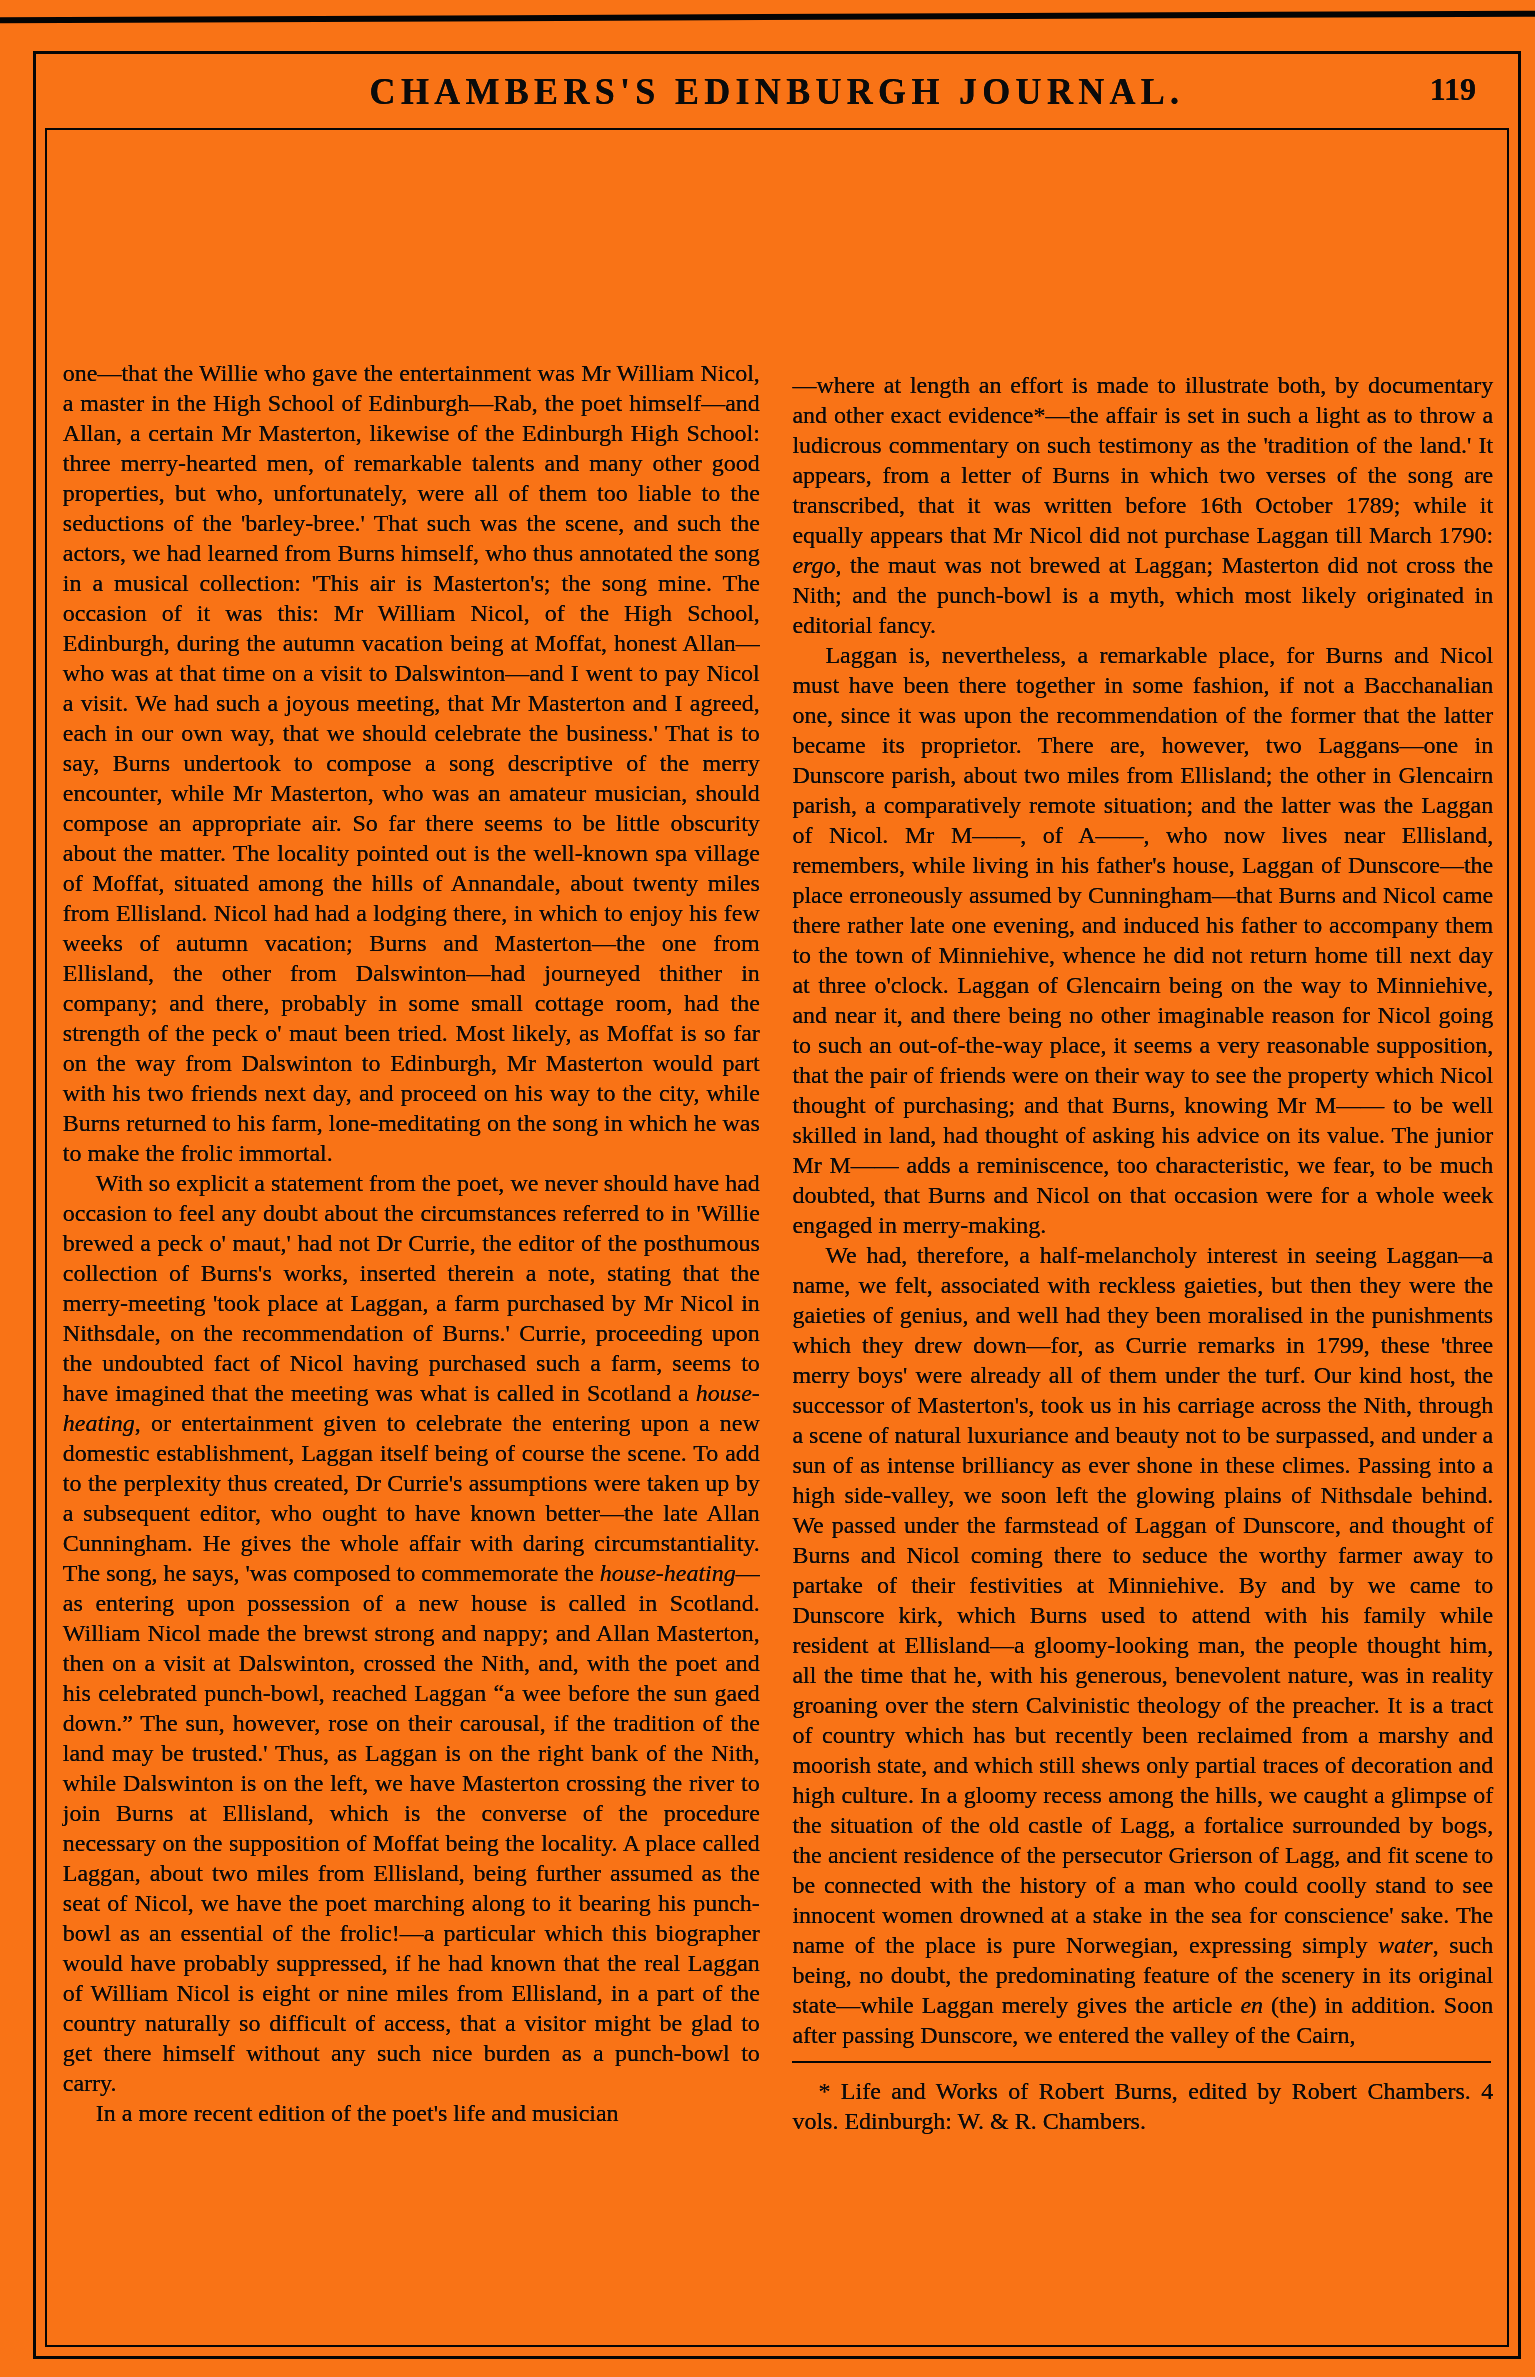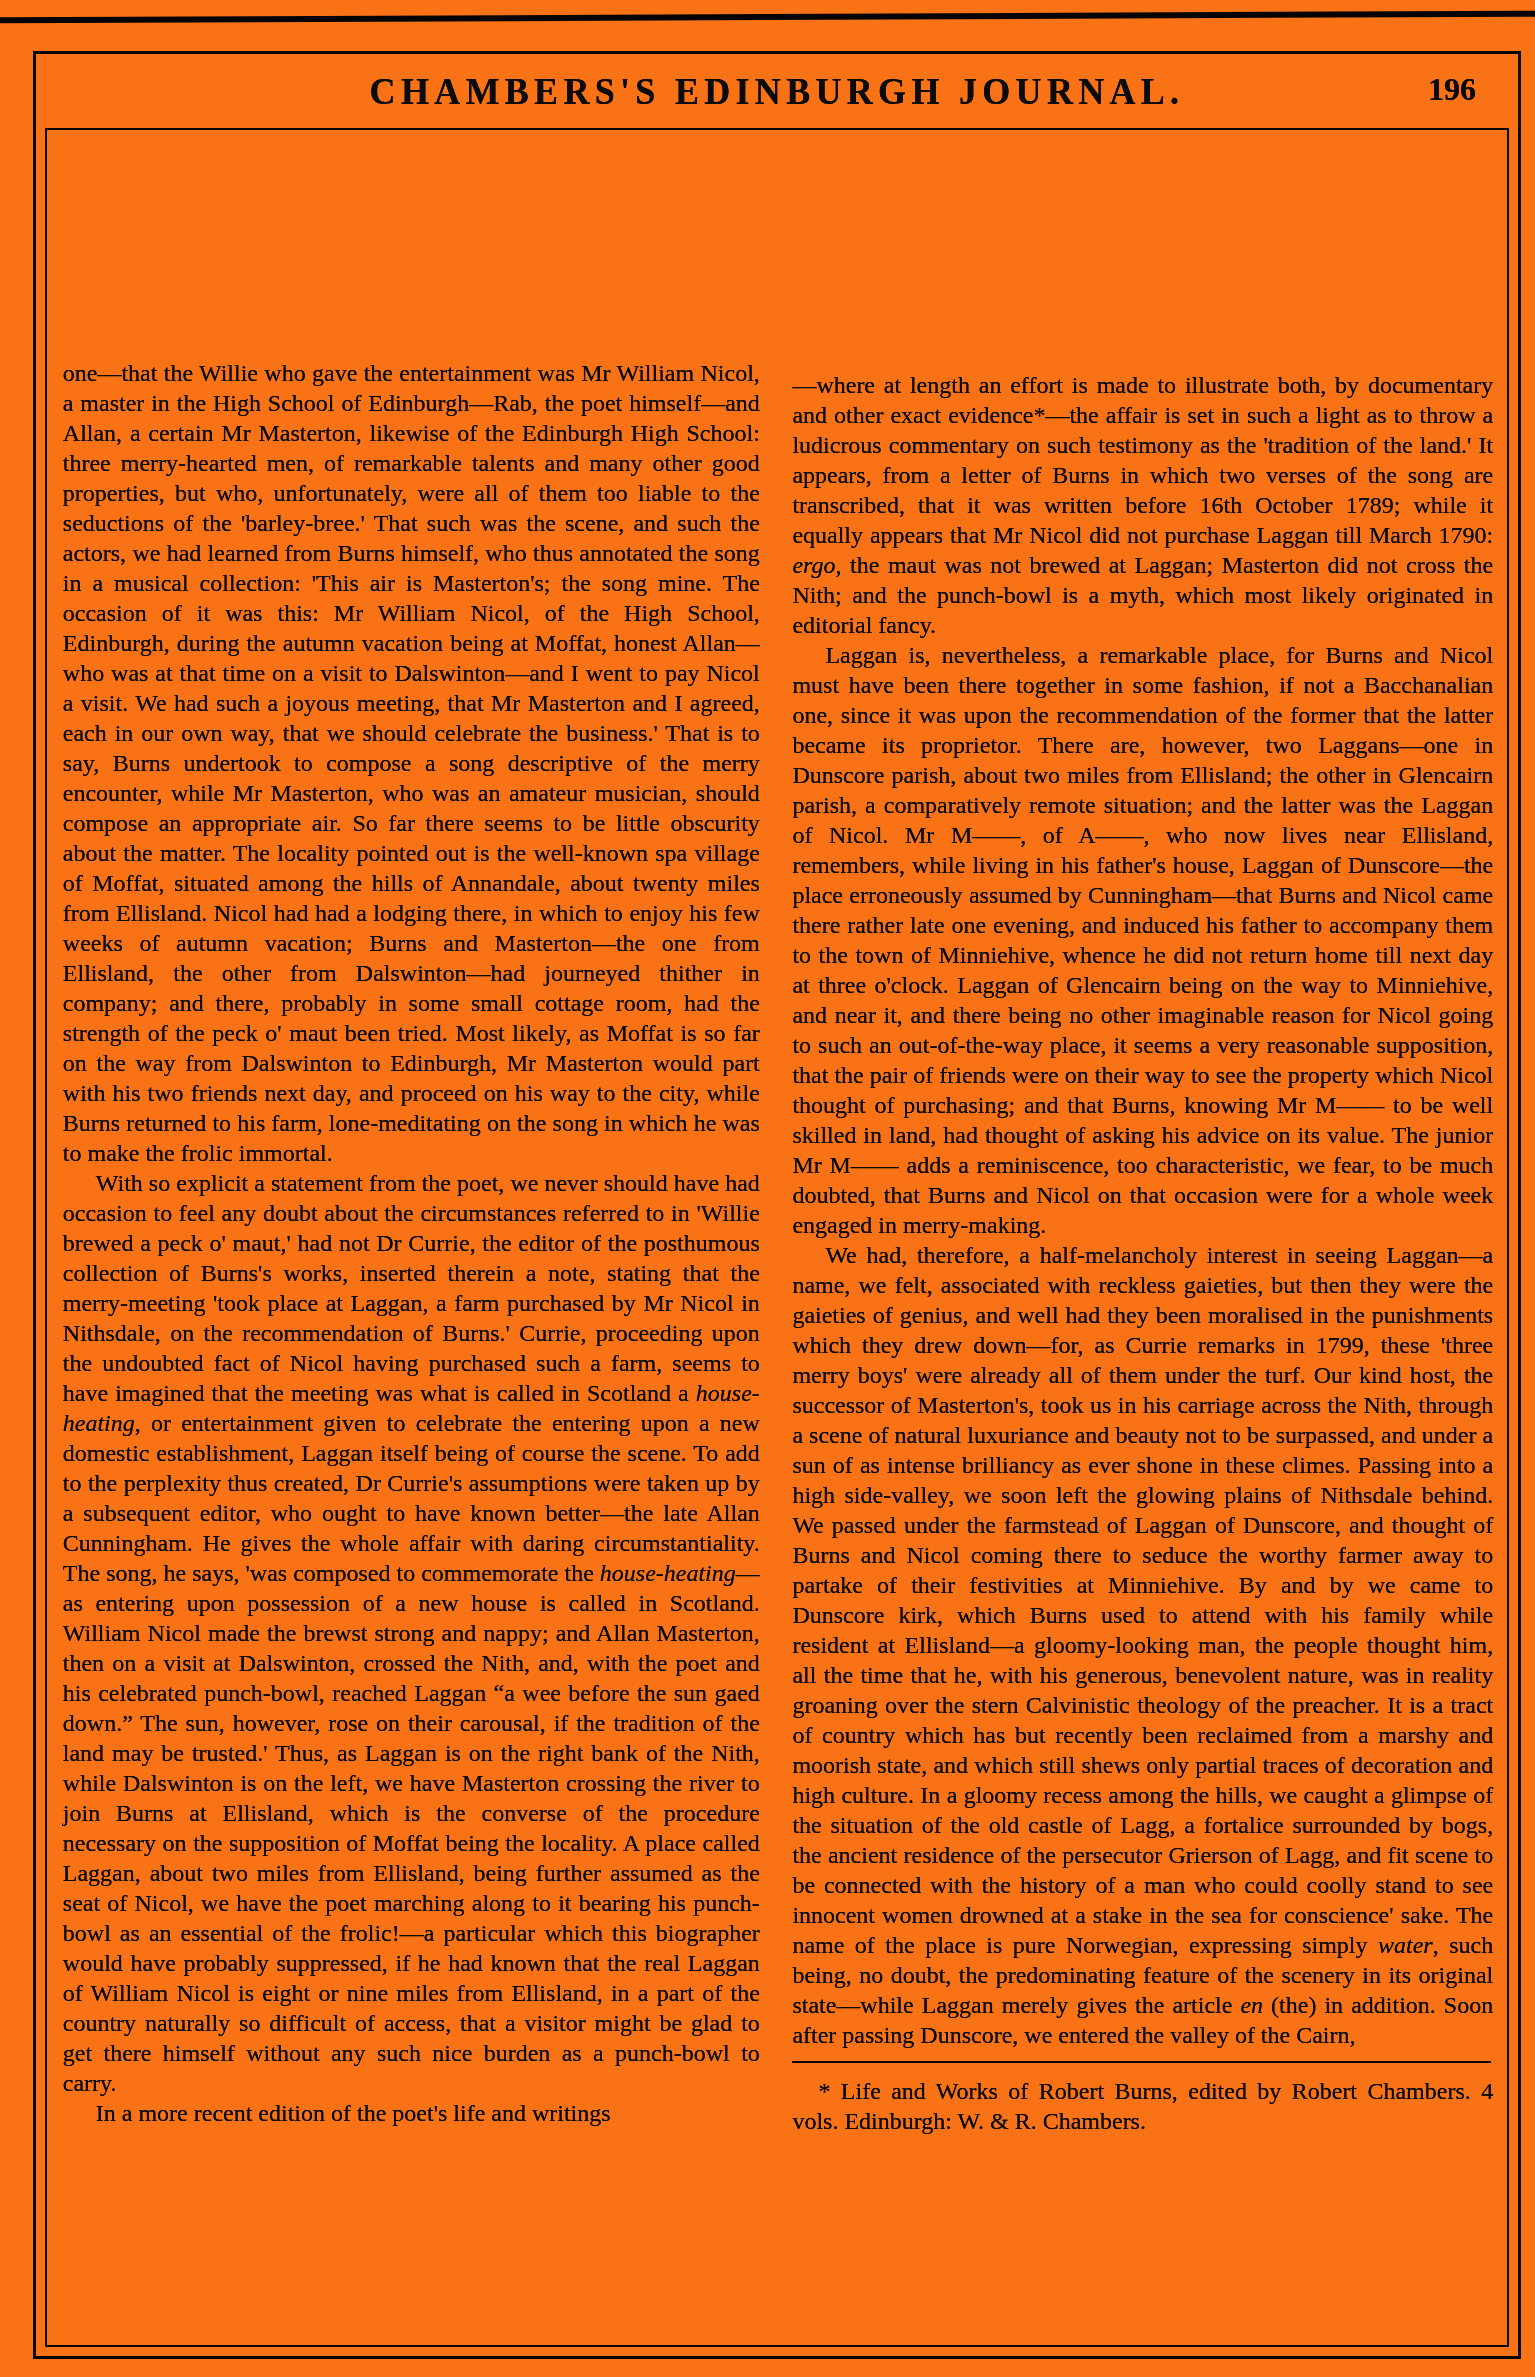--- a/index.html
+++ b/index.html
@@ -122,30 +122,30 @@
 <body>
 
 <div class="page">
 
   <div class="top-scan-rule"></div>
 
   <div class="outer-frame">
 
     <div class="header-band">
       <div class="journal-title">CHAMBERS'S EDINBURGH JOURNAL.</div>
-      <div class="page-number">196</div>
+      <div class="page-number">119</div>
     </div>
 
     <div class="inner-frame">
       <div class="body-area">
 
         <div class="col col-left">
             <p>one—that the Willie who gave the entertainment was Mr William Nicol, a master in the High School of Edinburgh—Rab, the poet himself—and Allan, a certain Mr Masterton, likewise of the Edinburgh High School: three merry-hearted men, of remarkable talents and many other good properties, but who, unfortunately, were all of them too liable to the seductions of the 'barley-bree.' That such was the scene, and such the actors, we had learned from Burns himself, who thus annotated the song in a musical collection: 'This air is Masterton's; the song mine. The occasion of it was this: Mr William Nicol, of the High School, Edinburgh, during the autumn vacation being at Moffat, honest Allan—who was at that time on a visit to Dalswinton—and I went to pay Nicol a visit. We had such a joyous meeting, that Mr Masterton and I agreed, each in our own way, that we should celebrate the business.' That is to say, Burns undertook to compose a song descriptive of the merry encounter, while Mr Masterton, who was an amateur musician, should compose an appropriate air. So far there seems to be little obscurity about the matter. The locality pointed out is the well-known spa village of Moffat, situated among the hills of Annandale, about twenty miles from Ellisland. Nicol had had a lodging there, in which to enjoy his few weeks of autumn vacation; Burns and Masterton—the one from Ellisland, the other from Dalswinton—had journeyed thither in company; and there, probably in some small cottage room, had the strength of the peck o' maut been tried. Most likely, as Moffat is so far on the way from Dalswinton to Edinburgh, Mr Masterton would part with his two friends next day, and proceed on his way to the city, while Burns returned to his farm, lone-meditating on the song in which he was to make the frolic immortal.</p>
             <p class="ind">With so explicit a statement from the poet, we never should have had occasion to feel any doubt about the circumstances referred to in 'Willie brewed a peck o' maut,' had not Dr Currie, the editor of the posthumous collection of Burns's works, inserted therein a note, stating that the merry-meeting 'took place at Laggan, a farm purchased by Mr Nicol in Nithsdale, on the recommendation of Burns.' Currie, proceeding upon the undoubted fact of Nicol having purchased such a farm, seems to have imagined that the meeting was what is called in Scotland a <i>house-heating</i>, or entertainment given to celebrate the entering upon a new domestic establishment, Laggan itself being of course the scene. To add to the perplexity thus created, Dr Currie's assumptions were taken up by a subsequent editor, who ought to have known better—the late Allan Cunningham. He gives the whole affair with daring circumstantiality. The song, he says, 'was composed to commemorate the <i>house-heating</i>—as entering upon possession of a new house is called in Scotland. William Nicol made the brewst strong and nappy; and Allan Masterton, then on a visit at Dalswinton, crossed the Nith, and, with the poet and his celebrated punch-bowl, reached Laggan “a wee before the sun gaed down.” The sun, however, rose on their carousal, if the tradition of the land may be trusted.' Thus, as Laggan is on the right bank of the Nith, while Dalswinton is on the left, we have Masterton crossing the river to join Burns at Ellisland, which is the converse of the procedure necessary on the supposition of Moffat being the locality. A place called Laggan, about two miles from Ellisland, being further assumed as the seat of Nicol, we have the poet marching along to it bearing his punch-bowl as an essential of the frolic!—a particular which this biographer would have probably suppressed, if he had known that the real Laggan of William Nicol is eight or nine miles from Ellisland, in a part of the country naturally so difficult of access, that a visitor might be glad to get there himself without any such nice burden as a punch-bowl to carry.</p>
-            <p class="ind">In a more recent edition of the poet's life and writings</p>
+            <p class="ind">In a more recent edition of the poet's life and musician</p>
           </div>
 
         <div class="column-divider"></div>
 
         <div class="col col-right">
 
         <p>—where at length an effort is made to illustrate both, by documentary and other exact evidence*—the affair is set in such a light as to throw a ludicrous commentary on such testimony as the 'tradition of the land.' It appears, from a letter of Burns in which two verses of the song are transcribed, that it was written before 16th October 1789; while it equally appears that Mr Nicol did not purchase Laggan till March 1790: <i>ergo</i>, the maut was not brewed at Laggan; Masterton did not cross the Nith; and the punch-bowl is a myth, which most likely originated in editorial fancy.</p>
             <p class="ind">Laggan is, nevertheless, a remarkable place, for Burns and Nicol must have been there together in some fashion, if not a Bacchanalian one, since it was upon the recommendation of the former that the latter became its proprietor. There are, however, two Laggans—one in Dunscore parish, about two miles from Ellisland; the other in Glencairn parish, a comparatively remote situation; and the latter was the Laggan of Nicol. Mr M——, of A——, who now lives near Ellisland, remembers, while living in his father's house, Laggan of Dunscore—the place erroneously assumed by Cunningham—that Burns and Nicol came there rather late one evening, and induced his father to accompany them to the town of Minniehive, whence he did not return home till next day at three o'clock. Laggan of Glencairn being on the way to Minniehive, and near it, and there being no other imaginable reason for Nicol going to such an out-of-the-way place, it seems a very reasonable supposition, that the pair of friends were on their way to see the property which Nicol thought of purchasing; and that Burns, knowing Mr M—— to be well skilled in land, had thought of asking his advice on its value. The junior Mr M—— adds a reminiscence, too characteristic, we fear, to be much doubted, that Burns and Nicol on that occasion were for a whole week engaged in merry-making.</p>
             <p class="ind">We had, therefore, a half-melancholy interest in seeing Laggan—a name, we felt, associated with reckless gaieties, but then they were the gaieties of genius, and well had they been moralised in the punishments which they drew down—for, as Currie remarks in 1799, these 'three merry boys' were already all of them under the turf. Our kind host, the successor of Masterton's, took us in his carriage across the Nith, through a scene of natural luxuriance and beauty not to be surpassed, and under a sun of as intense brilliancy as ever shone in these climes. Passing into a high side-valley, we soon left the glowing plains of Nithsdale behind. We passed under the farmstead of Laggan of Dunscore, and thought of Burns and Nicol coming there to seduce the worthy farmer away to partake of their festivities at Minniehive. By and by we came to Dunscore kirk, which Burns used to attend with his family while resident at Ellisland—a gloomy-looking man, the people thought him, all the time that he, with his generous, benevolent nature, was in reality groaning over the stern Calvinistic theology of the preacher. It is a tract of country which has but recently been reclaimed from a marshy and moorish state, and which still shews only partial traces of decoration and high culture. In a gloomy recess among the hills, we caught a glimpse of the situation of the old castle of Lagg, a fortalice surrounded by bogs, the ancient residence of the persecutor Grierson of Lagg, and fit scene to be connected with the history of a man who could coolly stand to see innocent women drowned at a stake in the sea for conscience' sake. The name of the place is pure Norwegian, expressing simply <i>water</i>, such being, no doubt, the predominating feature of the scenery in its original state—while Laggan merely gives the article <i>en</i> (the) in addition. Soon after passing Dunscore, we entered the valley of the Cairn,</p>
             <div class="footnote-rule"></div>

